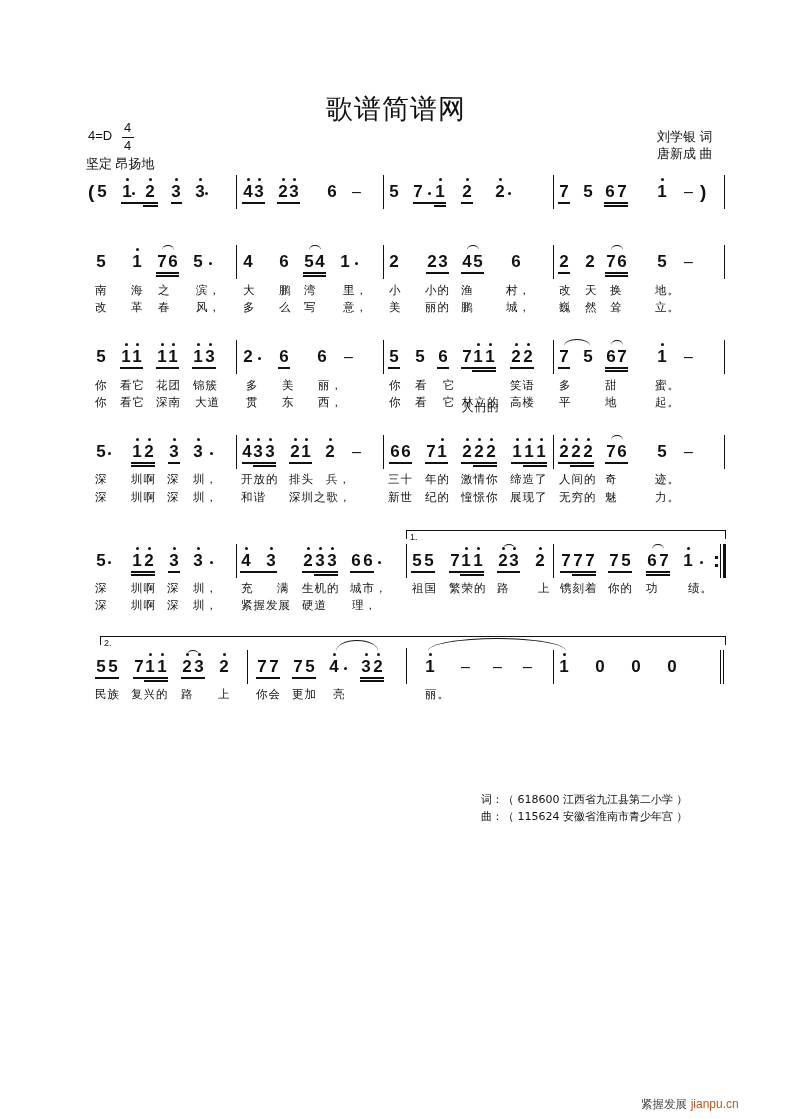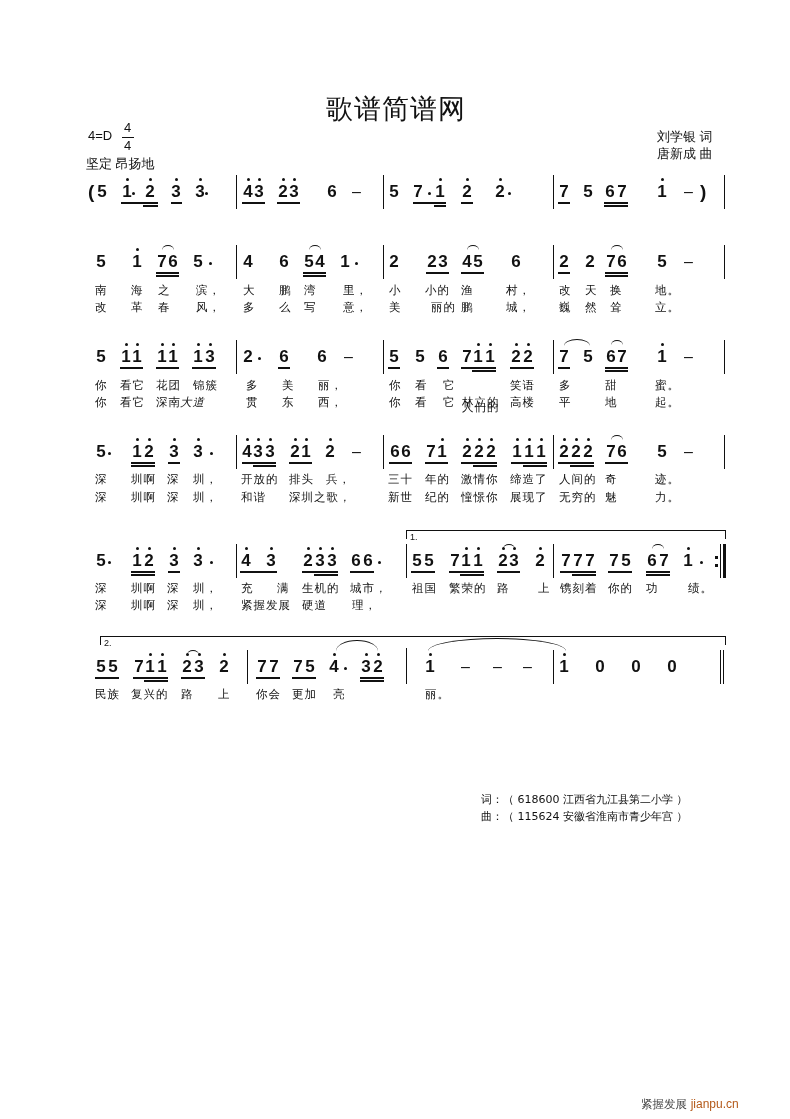--- a/index.html
+++ b/index.html
@@ -144,21 +144,21 @@
     <div class="lyric" style="left: 655px; top: 283px;">地。</div>
     <div class="lyric" style="left: 95px; top: 300px;">改</div>
     <div class="lyric" style="left: 131px; top: 300px;">革</div>
     <div class="lyric" style="left: 158px; top: 300px;">春</div>
     <div class="lyric" style="left: 196px; top: 300px;">风，</div>
     <div class="lyric" style="left: 243px; top: 300px;">多</div>
     <div class="lyric" style="left: 279px; top: 300px;">么</div>
     <div class="lyric" style="left: 304px; top: 300px;">写</div>
     <div class="lyric" style="left: 343px; top: 300px;">意，</div>
     <div class="lyric" style="left: 389px; top: 300px;">美</div>
-    <div class="lyric" style="left: 425px; top: 300px; margin-left: 6px;">丽的</div>
+    <div class="lyric" style="left: 425px; top: 300px;">丽的</div>
     <div class="lyric" style="left: 461px; top: 300px;">鹏</div>
     <div class="lyric" style="left: 506px; top: 300px;">城，</div>
     <div class="lyric" style="left: 559px; top: 300px;">巍</div>
     <div class="lyric" style="left: 585px; top: 300px;">然</div>
     <div class="lyric" style="left: 610px; top: 300px;">耸</div>
     <div class="lyric" style="left: 655px; top: 300px;">立。</div>
     <div class="note" style="left: 95px; top: 348px; width: 12px;">5</div>
     <div class="note" style="left: 120px; top: 348px; width: 12px;">1<span class="d-up"></span></div>
     <div class="note" style="left: 131px; top: 348px; width: 12px;">1<span class="d-up"></span></div>
     <div class="note" style="left: 156px; top: 348px; width: 12px;">1<span class="d-up"></span></div>
@@ -213,21 +213,21 @@
     <div class="lyric" style="left: 415px; top: 378px;">看</div>
     <div class="lyric" style="left: 443px; top: 378px;">它</div>
     <div class="lyric" style="left: 462px; top: 400px;">人们的</div>
     <div class="lyric" style="left: 510px; top: 378px;">笑语</div>
     <div class="lyric" style="left: 559px; top: 378px;">多</div>
     <div class="lyric" style="left: 605px; top: 378px;">甜</div>
     <div class="lyric" style="left: 655px; top: 378px;">蜜。</div>
     <div class="lyric" style="left: 95px; top: 395px;">你</div>
     <div class="lyric" style="left: 120px; top: 395px;">看它</div>
     <div class="lyric" style="left: 156px; top: 395px;">深南</div>
-    <div class="lyric" style="left: 180px; top: 395px; font-style: italic;">大道</div>
+    <div class="lyric" style="left: 195px; top: 395px;">大道</div>
     <div class="lyric" style="left: 246px; top: 395px;">贯</div>
     <div class="lyric" style="left: 282px; top: 395px;">东</div>
     <div class="lyric" style="left: 318px; top: 395px;">西，</div>
     <div class="lyric" style="left: 389px; top: 395px;">你</div>
     <div class="lyric" style="left: 415px; top: 395px;">看</div>
     <div class="lyric" style="left: 443px; top: 395px;">它</div>
     <div class="lyric" style="left: 462px; top: 395px;">林立的</div>
     <div class="lyric" style="left: 510px; top: 395px;">高楼</div>
     <div class="lyric" style="left: 559px; top: 395px;">平</div>
     <div class="lyric" style="left: 605px; top: 395px;">地</div>

